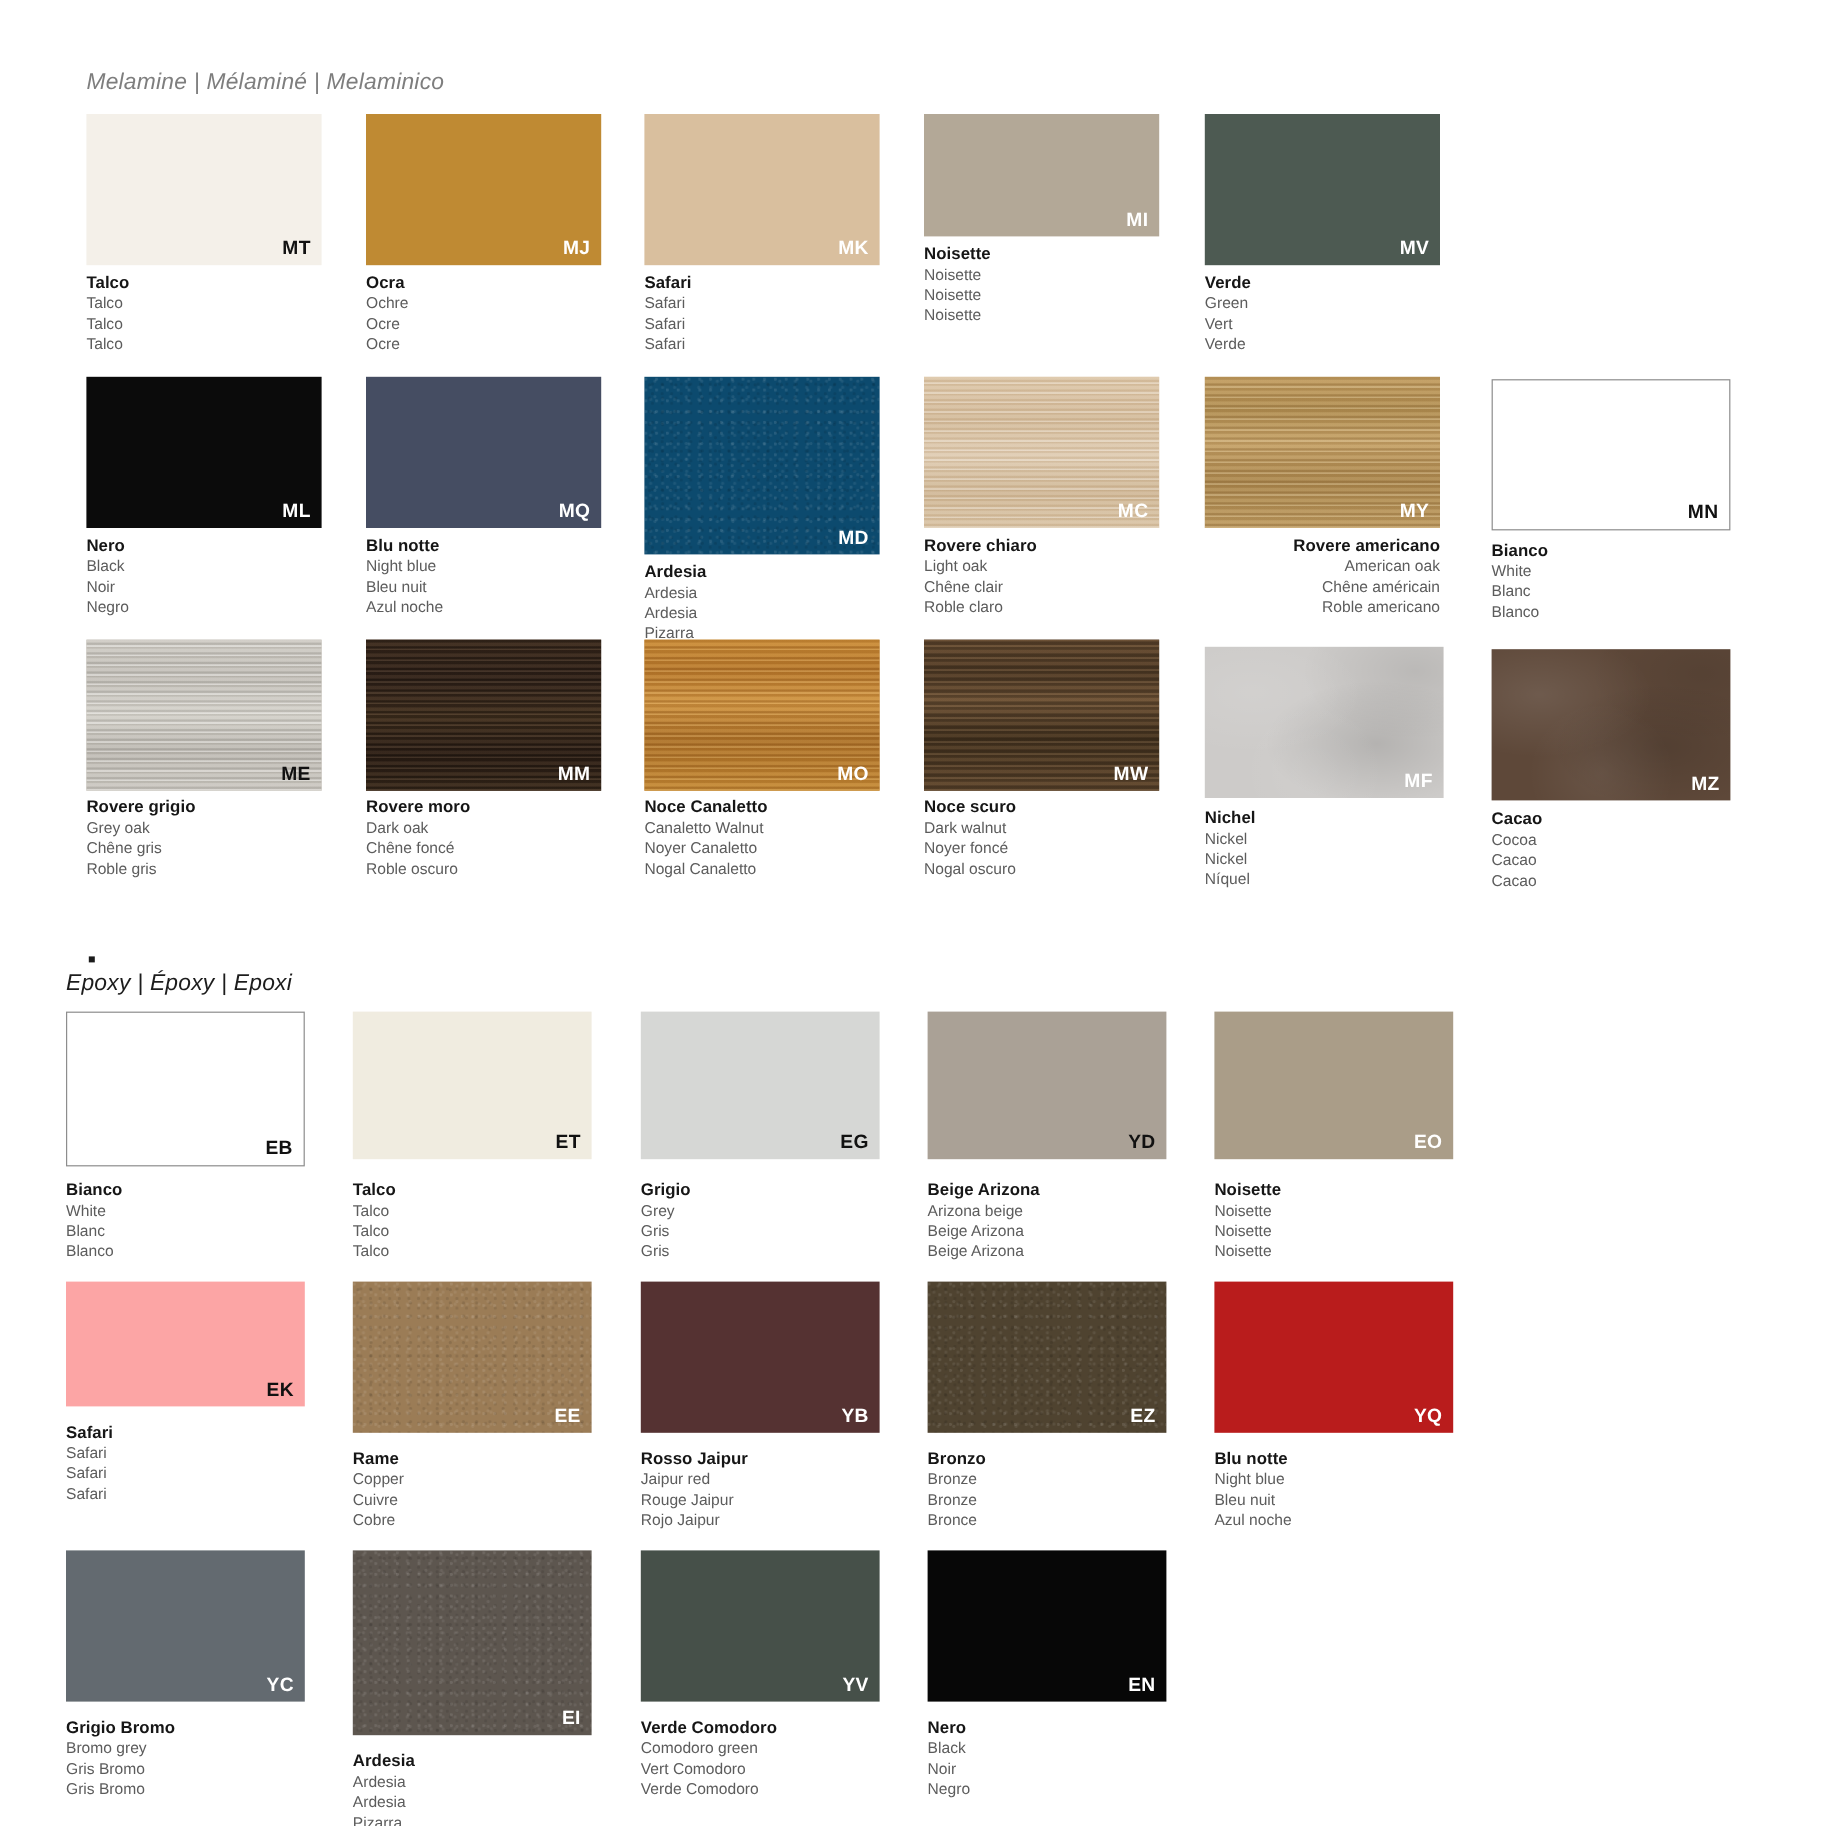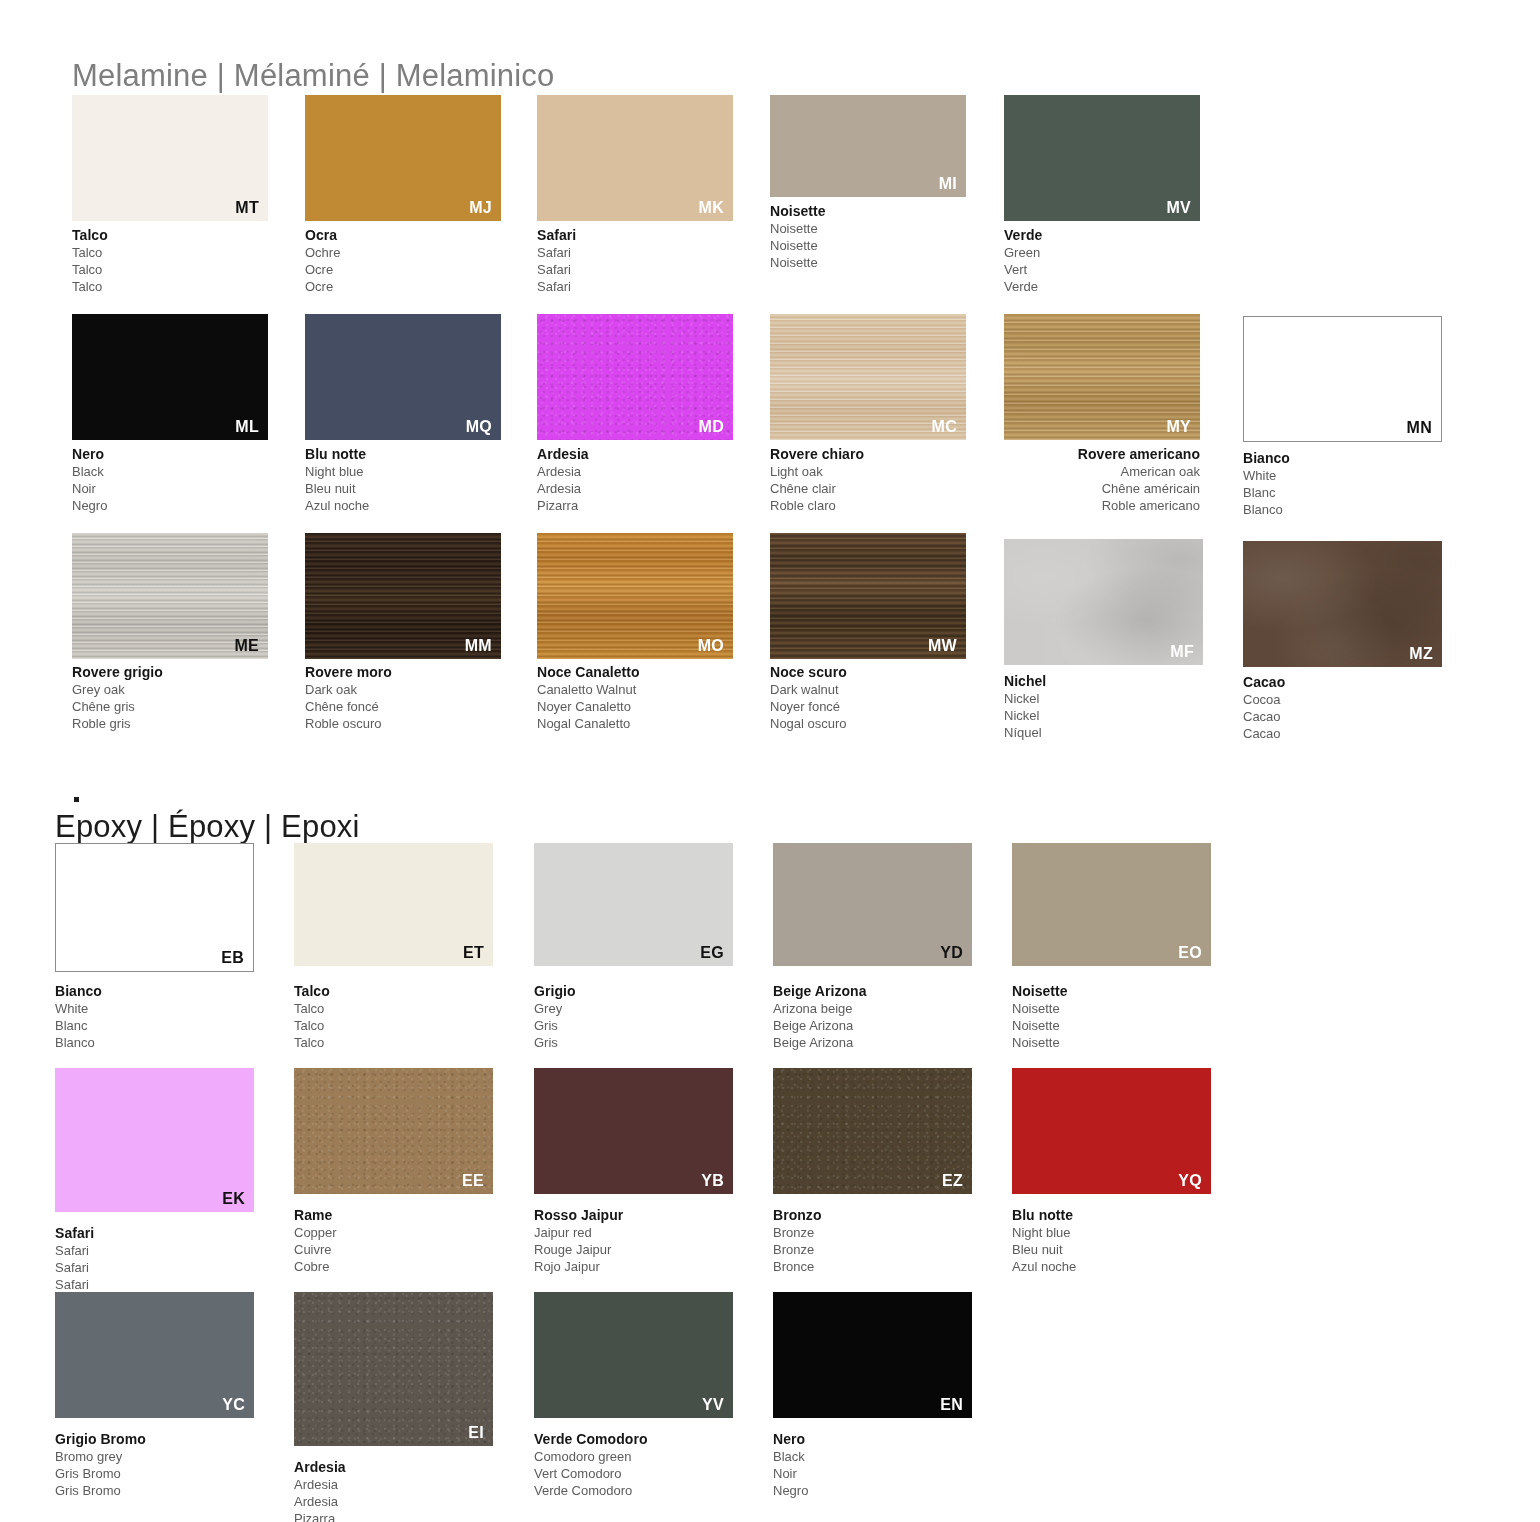--- a/index.html
+++ b/index.html
@@ -17,24 +17,25 @@
   .page {
     position: relative;
     width: 1540px;
     height: 1522px;
     overflow: hidden;
   }
 
   
   .section-header {
     position: absolute;
-    font-size: 31px;
+    font-size: 19px;
     font-weight: 300;
     letter-spacing: 0.2px;
     white-space: nowrap;
+    font-style: italic;
   }
   .section-header.melamine {
     left: 72px;
     top: 58px;
     color: #7e7e7e;
   }
   .section-header.epoxy {
     left: 55px;
     top: 809px;
     color: #1c1c1c;
@@ -252,21 +253,21 @@
           <span class="chip-code code-light">MQ</span>
         </div>
         <div class="labels" style="margin-top: 7px;">
           <div class="name-it">Blu notte</div>
           <div class="name-sub">Night blue</div>
           <div class="name-sub">Bleu nuit</div>
           <div class="name-sub">Azul noche</div>
         </div>
       </div>
       <div class="swatch-card" style="left: 537px; top: 314px; width: 196px;">
-        <div class="chip" style="height: 126px; background: #d946ef;">
+        <div class="chip" style="height: 148px; background: #0c4a6e;">
           <div class="tex tex-speckle"></div>
           <span class="chip-code code-light">MD</span>
         </div>
         <div class="labels" style="margin-top: 7px;">
           <div class="name-it">Ardesia</div>
           <div class="name-sub">Ardesia</div>
           <div class="name-sub">Ardesia</div>
           <div class="name-sub">Pizarra</div>
         </div>
       </div>
@@ -426,21 +427,21 @@
           <span class="chip-code code-light">EO</span>
         </div>
         <div class="labels" style="margin-top: 18px;">
           <div class="name-it">Noisette</div>
           <div class="name-sub">Noisette</div>
           <div class="name-sub">Noisette</div>
           <div class="name-sub">Noisette</div>
         </div>
       </div>
       <div class="swatch-card" style="left: 55px; top: 1068px; width: 199px;">
-        <div class="chip" style="height: 144px; background: #f0abfc;">
+        <div class="chip" style="height: 104px; background: #fca5a5;">
           <span class="chip-code code-dark">EK</span>
         </div>
         <div class="labels" style="margin-top: 14px;">
           <div class="name-it">Safari</div>
           <div class="name-sub">Safari</div>
           <div class="name-sub">Safari</div>
           <div class="name-sub">Safari</div>
         </div>
       </div>
       <div class="swatch-card" style="left: 294px; top: 1068px; width: 199px;">

